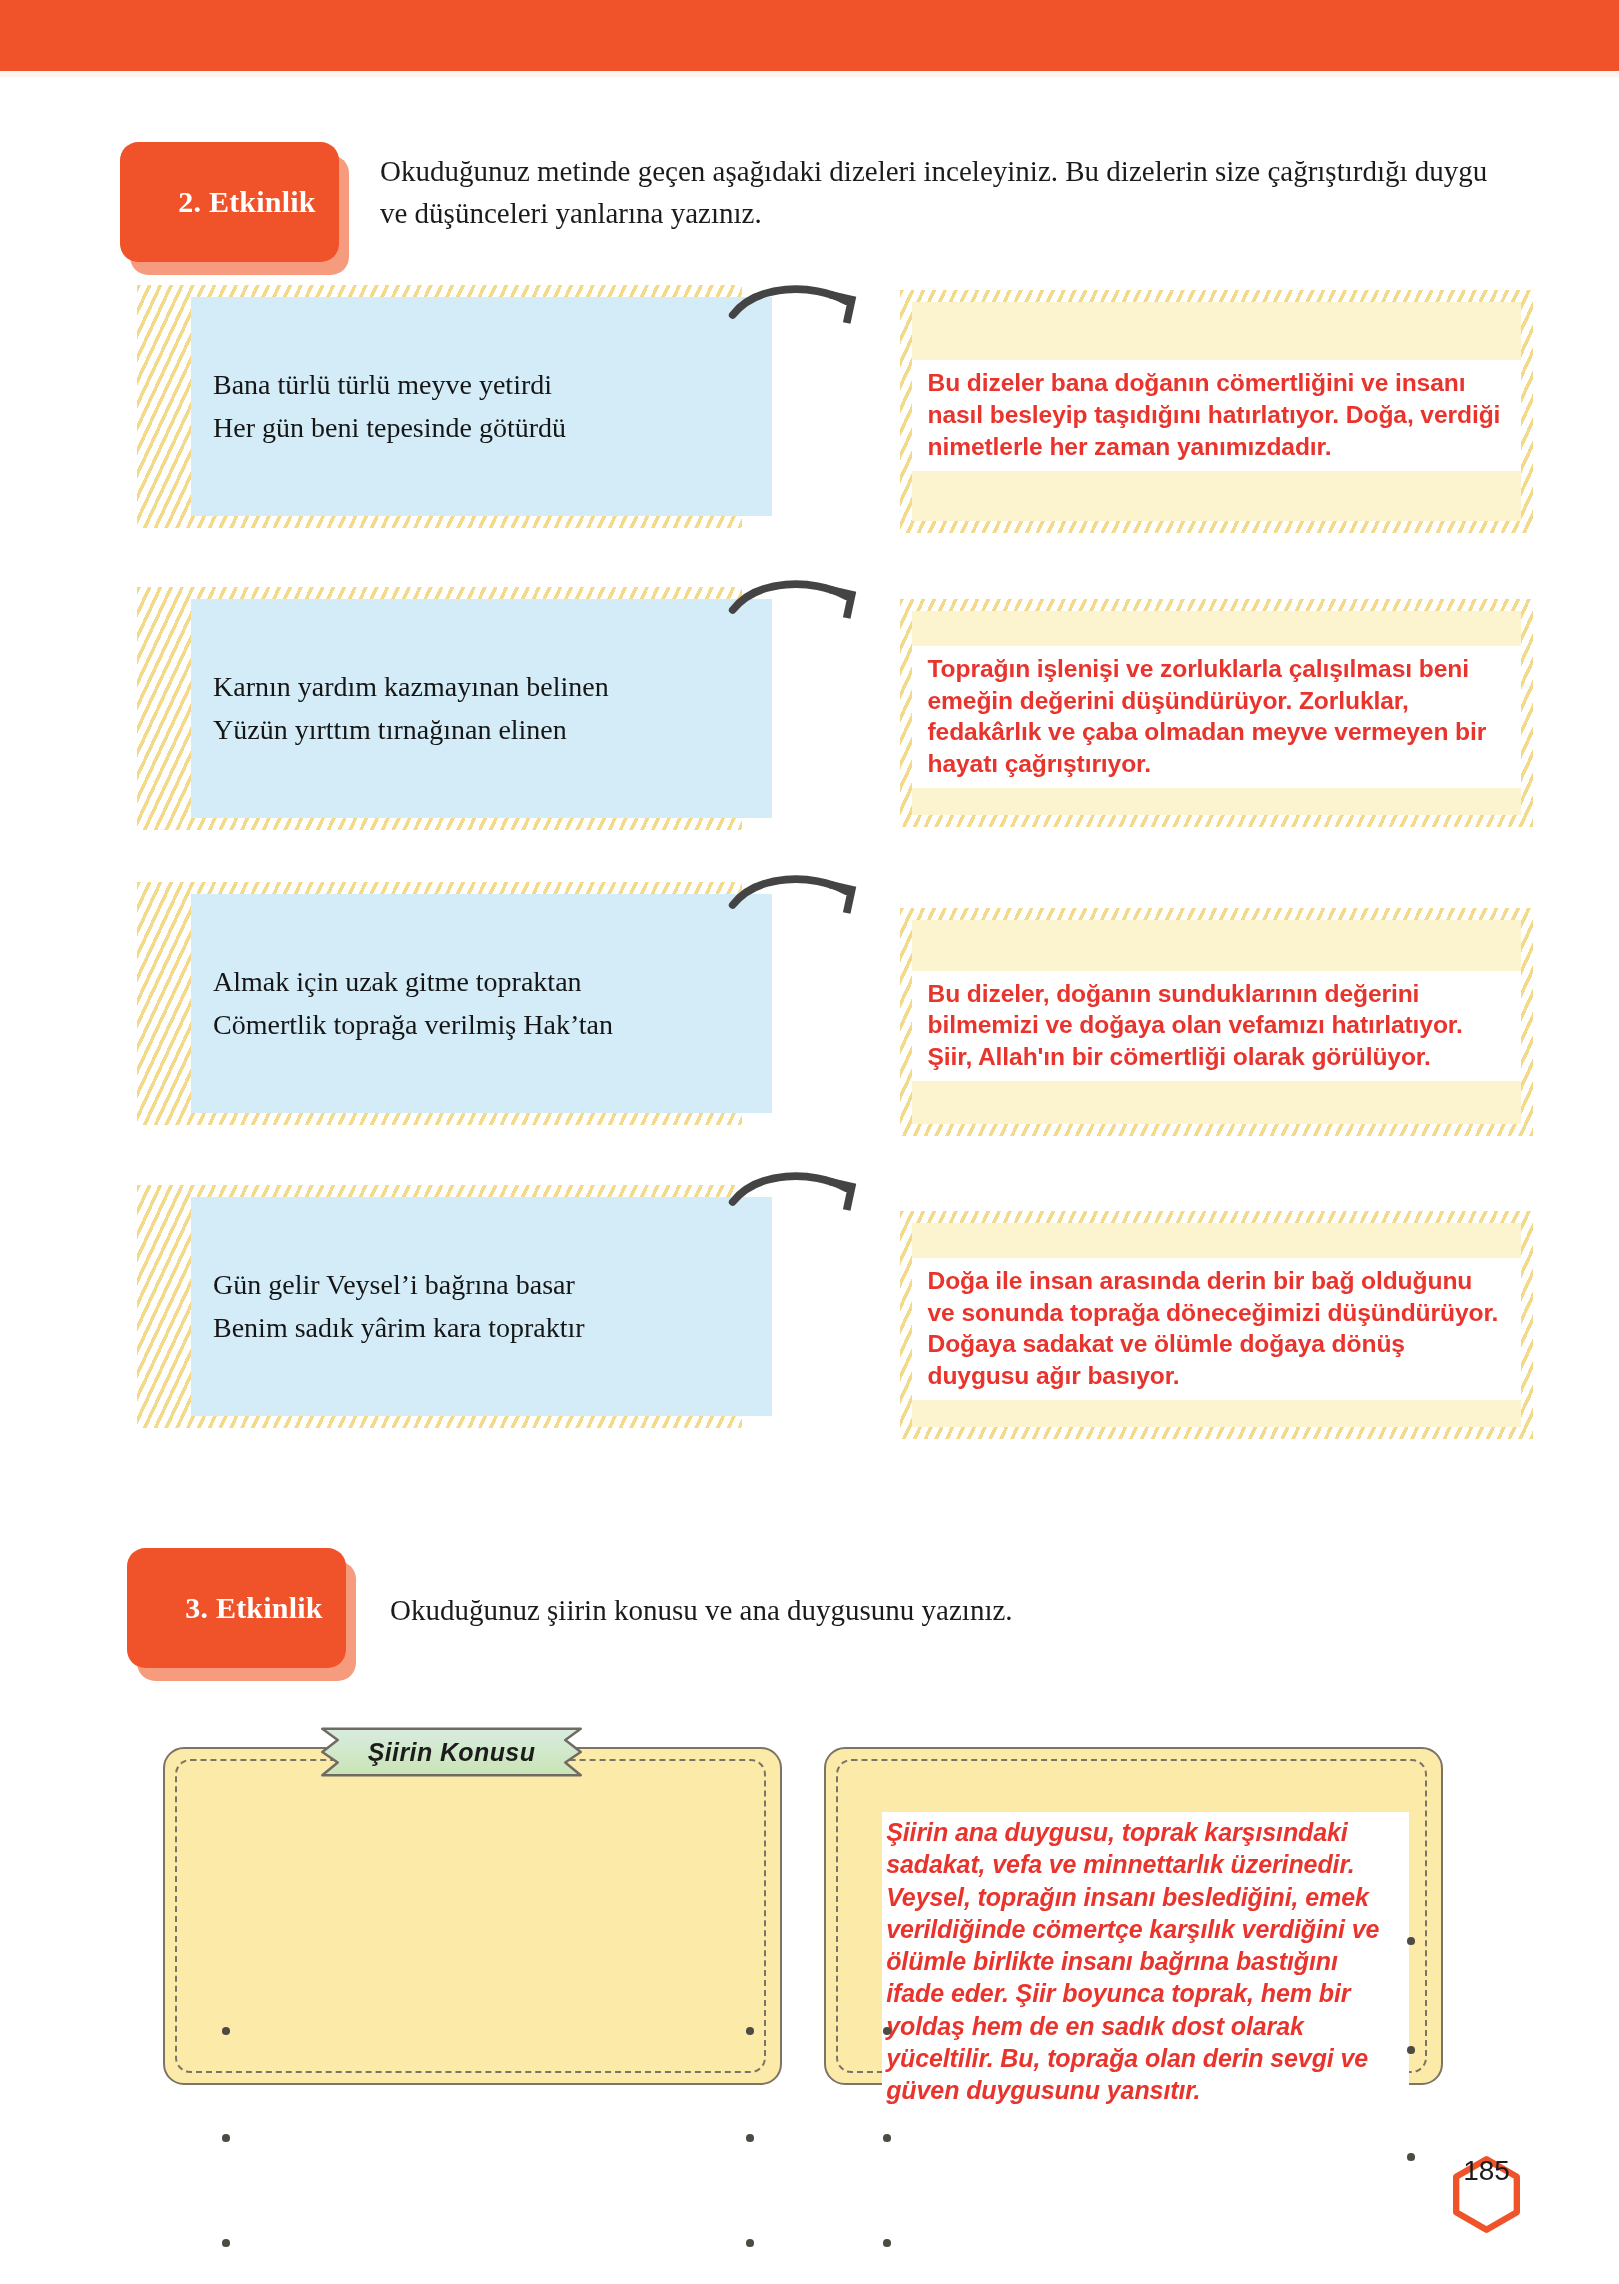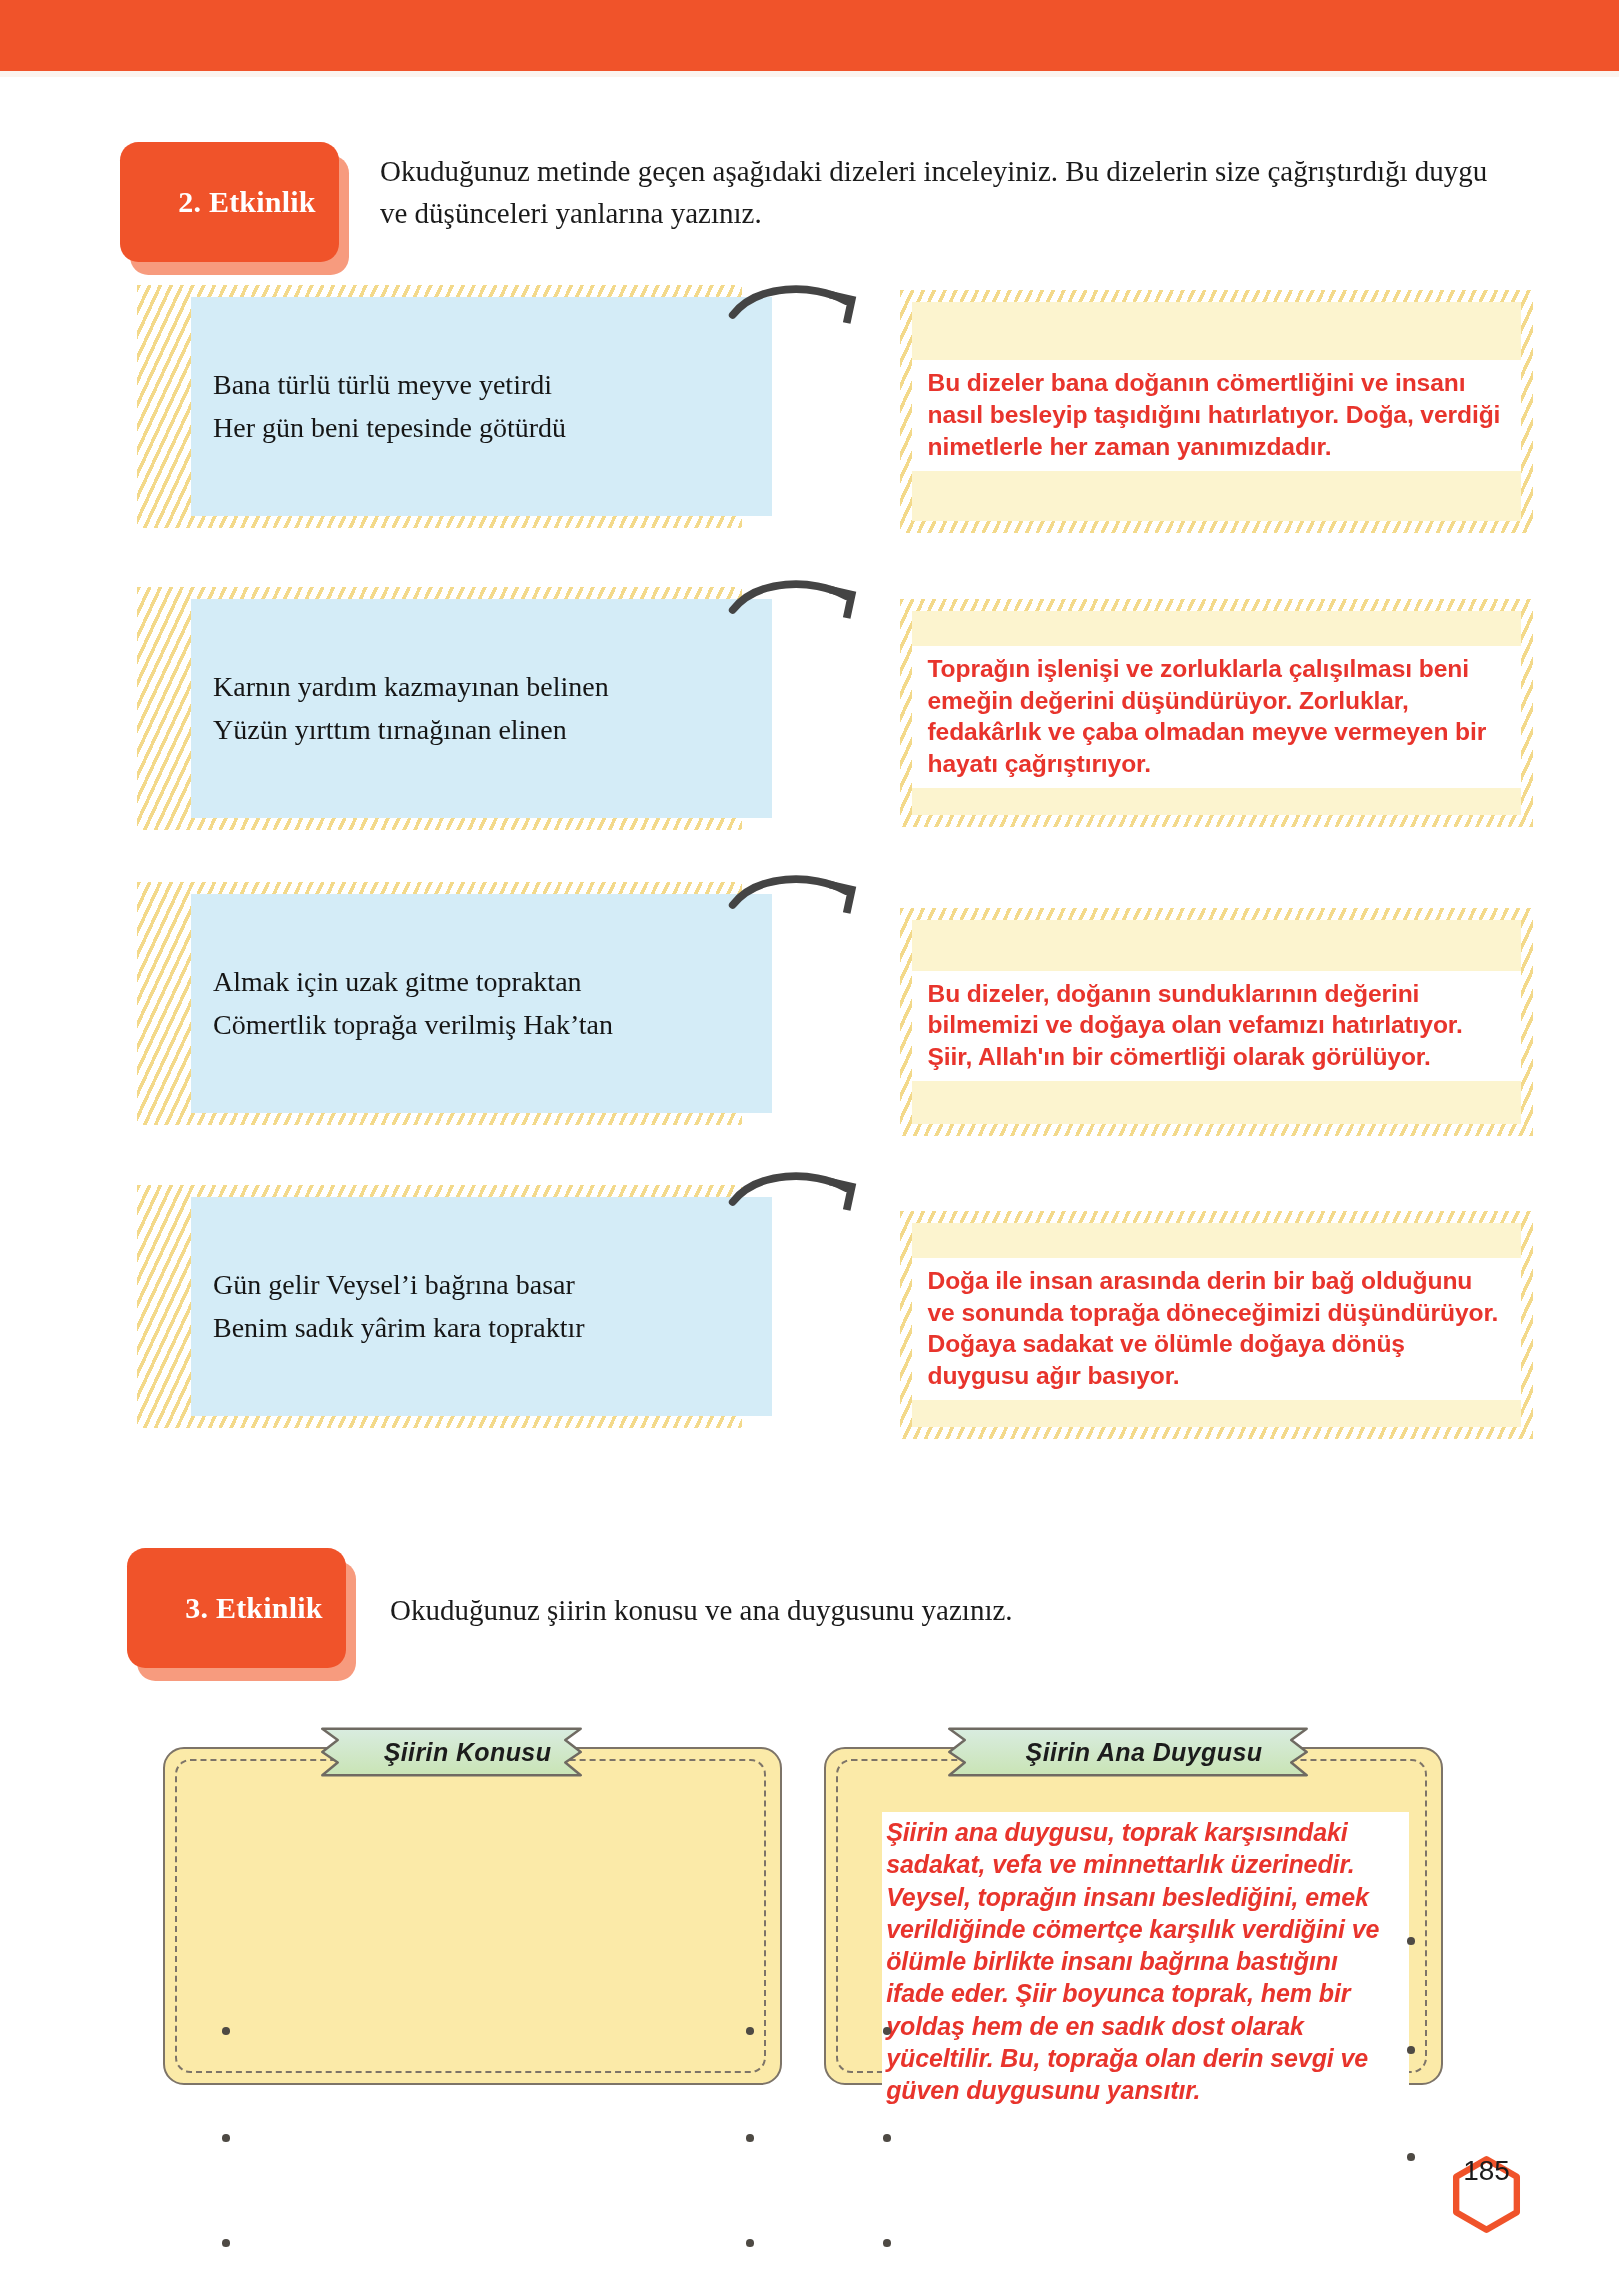--- a/index.html
+++ b/index.html
@@ -149,21 +149,21 @@
     border-radius: 15.5px;
   }
   .panel-banner {
     position: absolute;
     top: 0;
     height: 52px;
     z-index: 4;
   }
   .banner-label {
     position: absolute;
-    left: 16px; top: 0;
+    left: 0; top: 0;
     width: 100%; height: 100%;
     display: flex;
     align-items: center;
     justify-content: center;
     font-family: "Liberation Sans", sans-serif;
     font-style: italic;
     font-weight: 700;
     font-size: 25px;
     color: #1c1c1c;
     letter-spacing: 0.4px;
@@ -331,32 +331,20 @@
   <div class="dot" style="left:59px; top:408px;"></div>
   <div class="dot" style="left:59px; top:513px;"></div>
   <div class="dot" style="left:583px; top:301px;"></div>
   <div class="dot" style="left:583px; top:408px;"></div>
   <div class="dot" style="left:583px; top:513px;"></div>
 </div>
 
 <div class="panel" style="left:824px; top:1726px; width:619px; height:359px;">
   <div class="panel-body"></div>
   <div class="panel-dash"></div>
-  <div class="panel-banner" style="left:107px; width:394px;">
-    <svg width="394" height="52" viewBox="0 0 560 74" preserveAspectRatio="none">
-      <defs>
-        <linearGradient id="bgrad2" x1="0" y1="0" x2="0" y2="1">
-          <stop offset="0%" stop-color="#d9ece0"></stop>
-          <stop offset="100%" stop-color="#c9e4b5"></stop>
-        </linearGradient>
-      </defs>
-      <path d="M26,4 L534,4 L512,20 L534,37 L512,52 L534,70 L26,70 L48,52 L26,37 L48,20 Z" fill="url(#bgrad2)" stroke="#6f6a62" stroke-width="3.5" stroke-linejoin="round"></path>
-    </svg>
-    <div class="banner-label">Şiirin Ana Duygusu</div>
-  </div>
   <div class="panel-white" style="left:58px; top:86px; width:527px; height:281px;">
     <div class="panel-answer" style="position:absolute; left:4.2px; top:4.2px; width:506px; font-size:25px; line-height:1.29;">Şiirin ana duygusu, toprak karşısındaki sadakat, vefa ve minnettarlık üzerinedir. Veysel, toprağın insanı beslediğini, emek verildiğinde cömertçe karşılık verdiğini ve ölümle birlikte insanı bağrına bastığını ifade eder. Şiir boyunca toprak, hem bir yoldaş hem de en sadık dost olarak yüceltilir. Bu, toprağa olan derin sevgi ve güven duygusunu yansıtır.</div>
   </div>
   <div class="dot" style="left:59px; top:301px;"></div>
   <div class="dot" style="left:59px; top:408px;"></div>
   <div class="dot" style="left:59px; top:513px;"></div>
   <div class="dot" style="left:583px; top:211px;"></div>
   <div class="dot" style="left:583px; top:320px;"></div>
   <div class="dot" style="left:583px; top:427px;"></div>
 </div>

